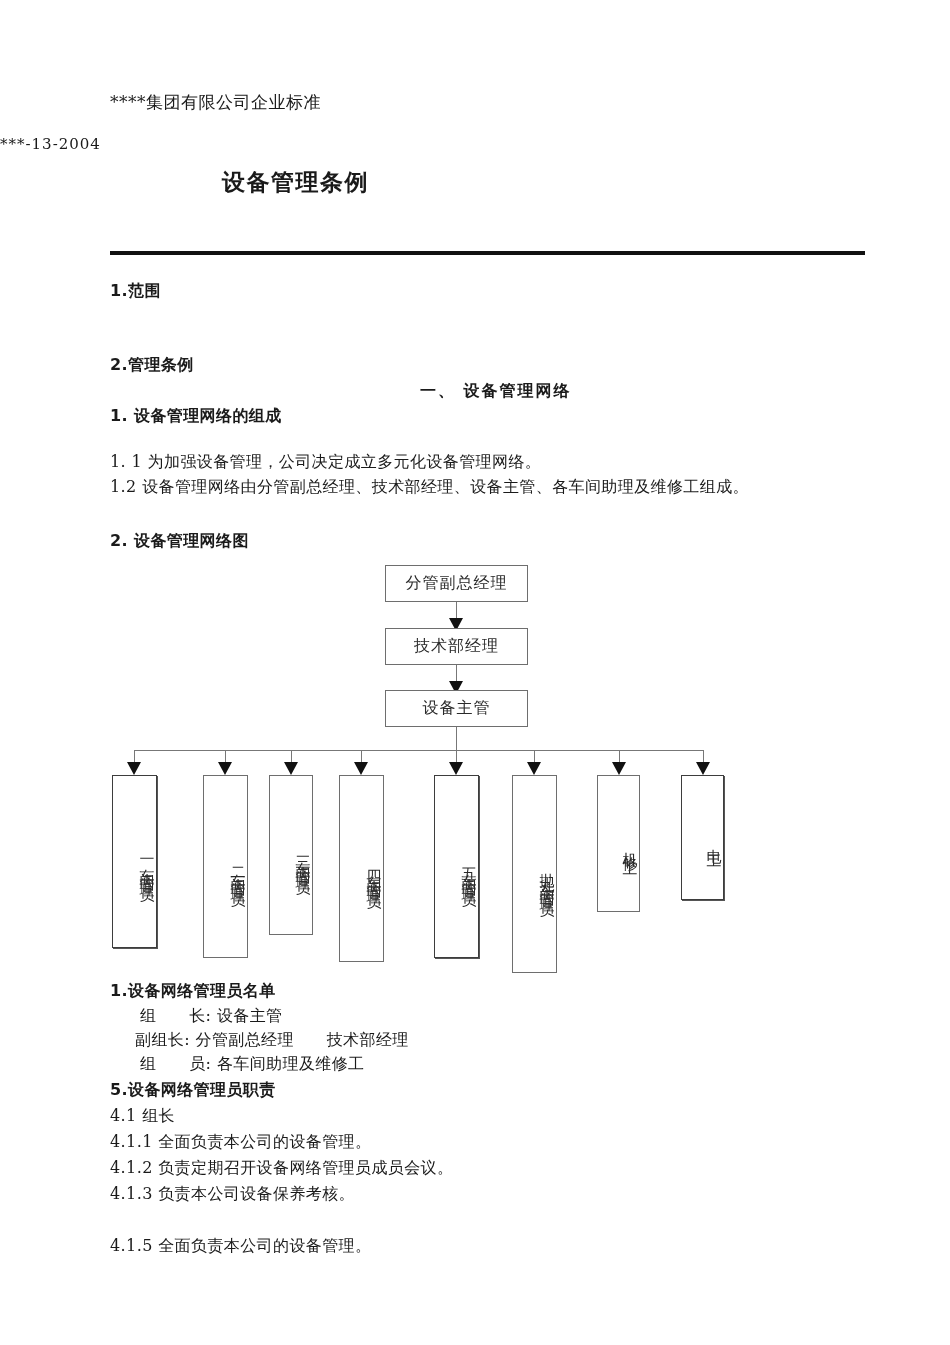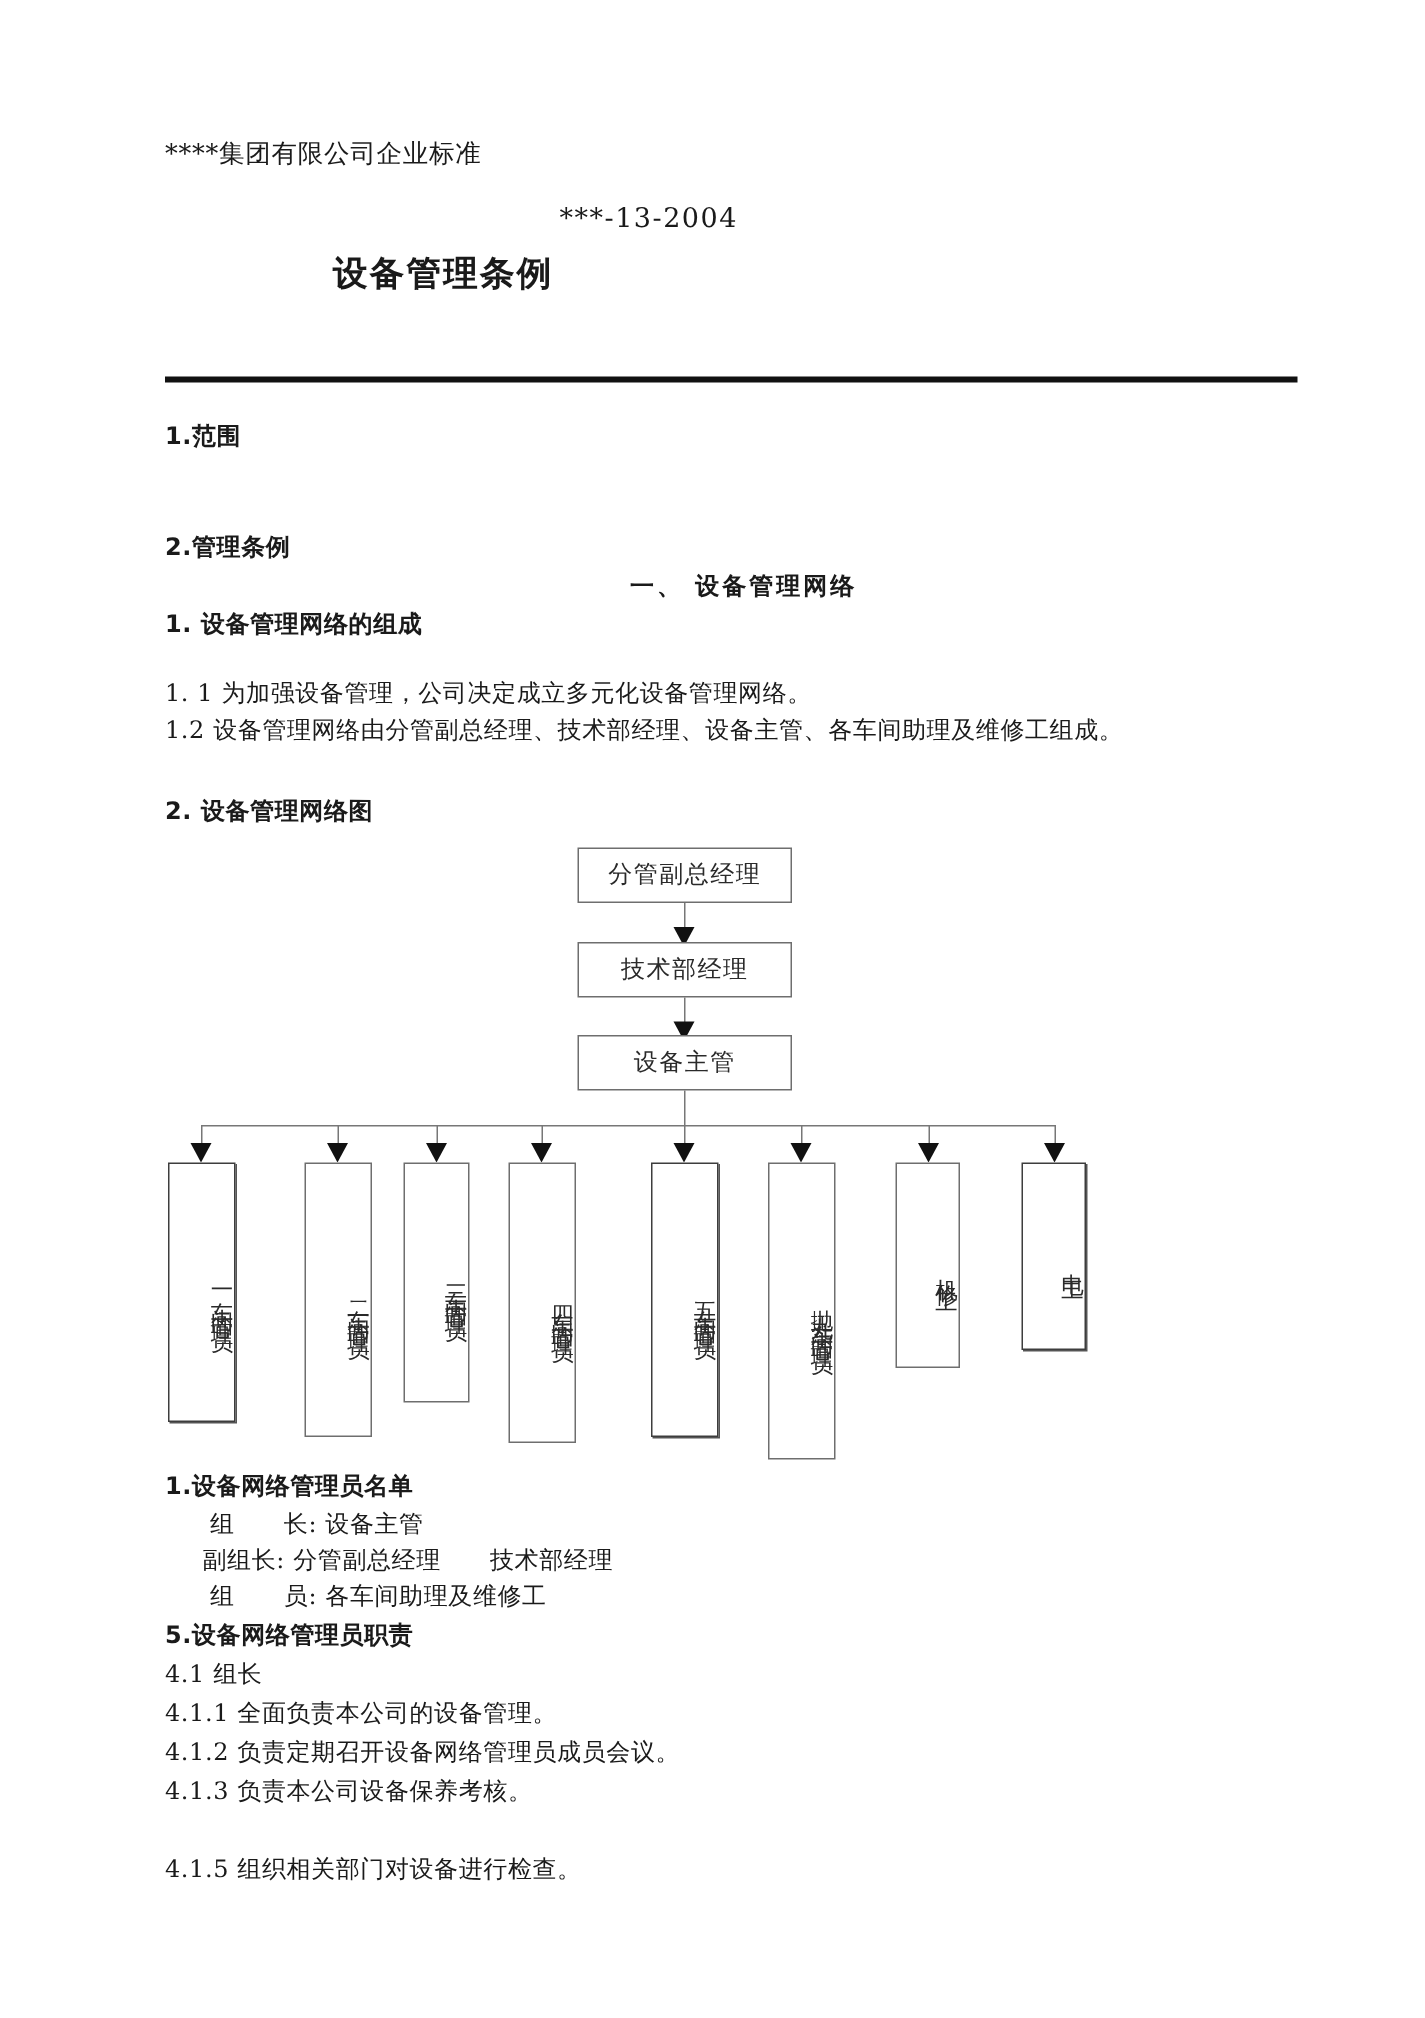--- a/index.html
+++ b/index.html
@@ -24,22 +24,22 @@
     top: 91px;
     font-size: 17px;
     letter-spacing: 0.5px;
     white-space: nowrap;
   }
   .hdr-code {
     position: absolute;
     left: 0;
     right: 85px;
     top: 135px;
-    text-align: center;
-    font-size: 18px;
+    text-align: left;
+    font-size: 15px;
     letter-spacing: 1px;
   }
   .doc-title {
     position: absolute;
     left: 222px;
     top: 167px;
     font-size: 23px;
     font-weight: bold;
     letter-spacing: 1.5px;
     white-space: nowrap;
@@ -58,21 +58,21 @@
   .line {
     position: absolute;
     white-space: nowrap;
     font-size: 16px;
     letter-spacing: 0.4px;
   }
   .bold   { font-weight: bold; }
   .serifish { font-family: "DejaVu Serif", "Liberation Serif", serif; }
 
   
-  .chart { position: absolute; left: 0; top: 0; width: 950px; height: 1171px; font-family: Liberation Serif, serif; }
+  .chart { position: absolute; left: 0; top: 0; width: 950px; height: 1171px; }
   .node {
     position: absolute;
     box-sizing: border-box;
     border: 1px solid #6e6e6e;
     background: #ffffff;
     display: flex;
     align-items: center;
     justify-content: center;
     font-size: 16px;
     letter-spacing: 1px;
@@ -189,15 +189,15 @@
   <div class="line serifish" style="left:140px; top:1006px;">组　　长:  设备主管</div>
   <div class="line serifish" style="left:135px; top:1030px;">副组长:  分管副总经理　　技术部经理</div>
   <div class="line serifish" style="left:140px; top:1054px;">组　　员:  各车间助理及维修工</div>
 
   <div class="line bold" style="left:110px; top:1080px;">5.设备网络管理员职责</div>
 
   <div class="line serifish" style="left:110px; top:1106px;">4.1 组长</div>
   <div class="line serifish" style="left:110px; top:1132px;">4.1.1 全面负责本公司的设备管理。</div>
   <div class="line serifish" style="left:110px; top:1158px;">4.1.2 负责定期召开设备网络管理员成员会议。</div>
   <div class="line serifish" style="left:110px; top:1184px;">4.1.3 负责本公司设备保养考核。</div>
-  <div class="line serifish" style="left:110px; top:1236px;">4.1.5 组织相关部门对设备进行检查。</div>
+  <div class="line serifish" style="left:110px; top:1236px;">4.1.5 全面负责本公司的设备管理。</div>
 
 </div>
 
 </body></html>

